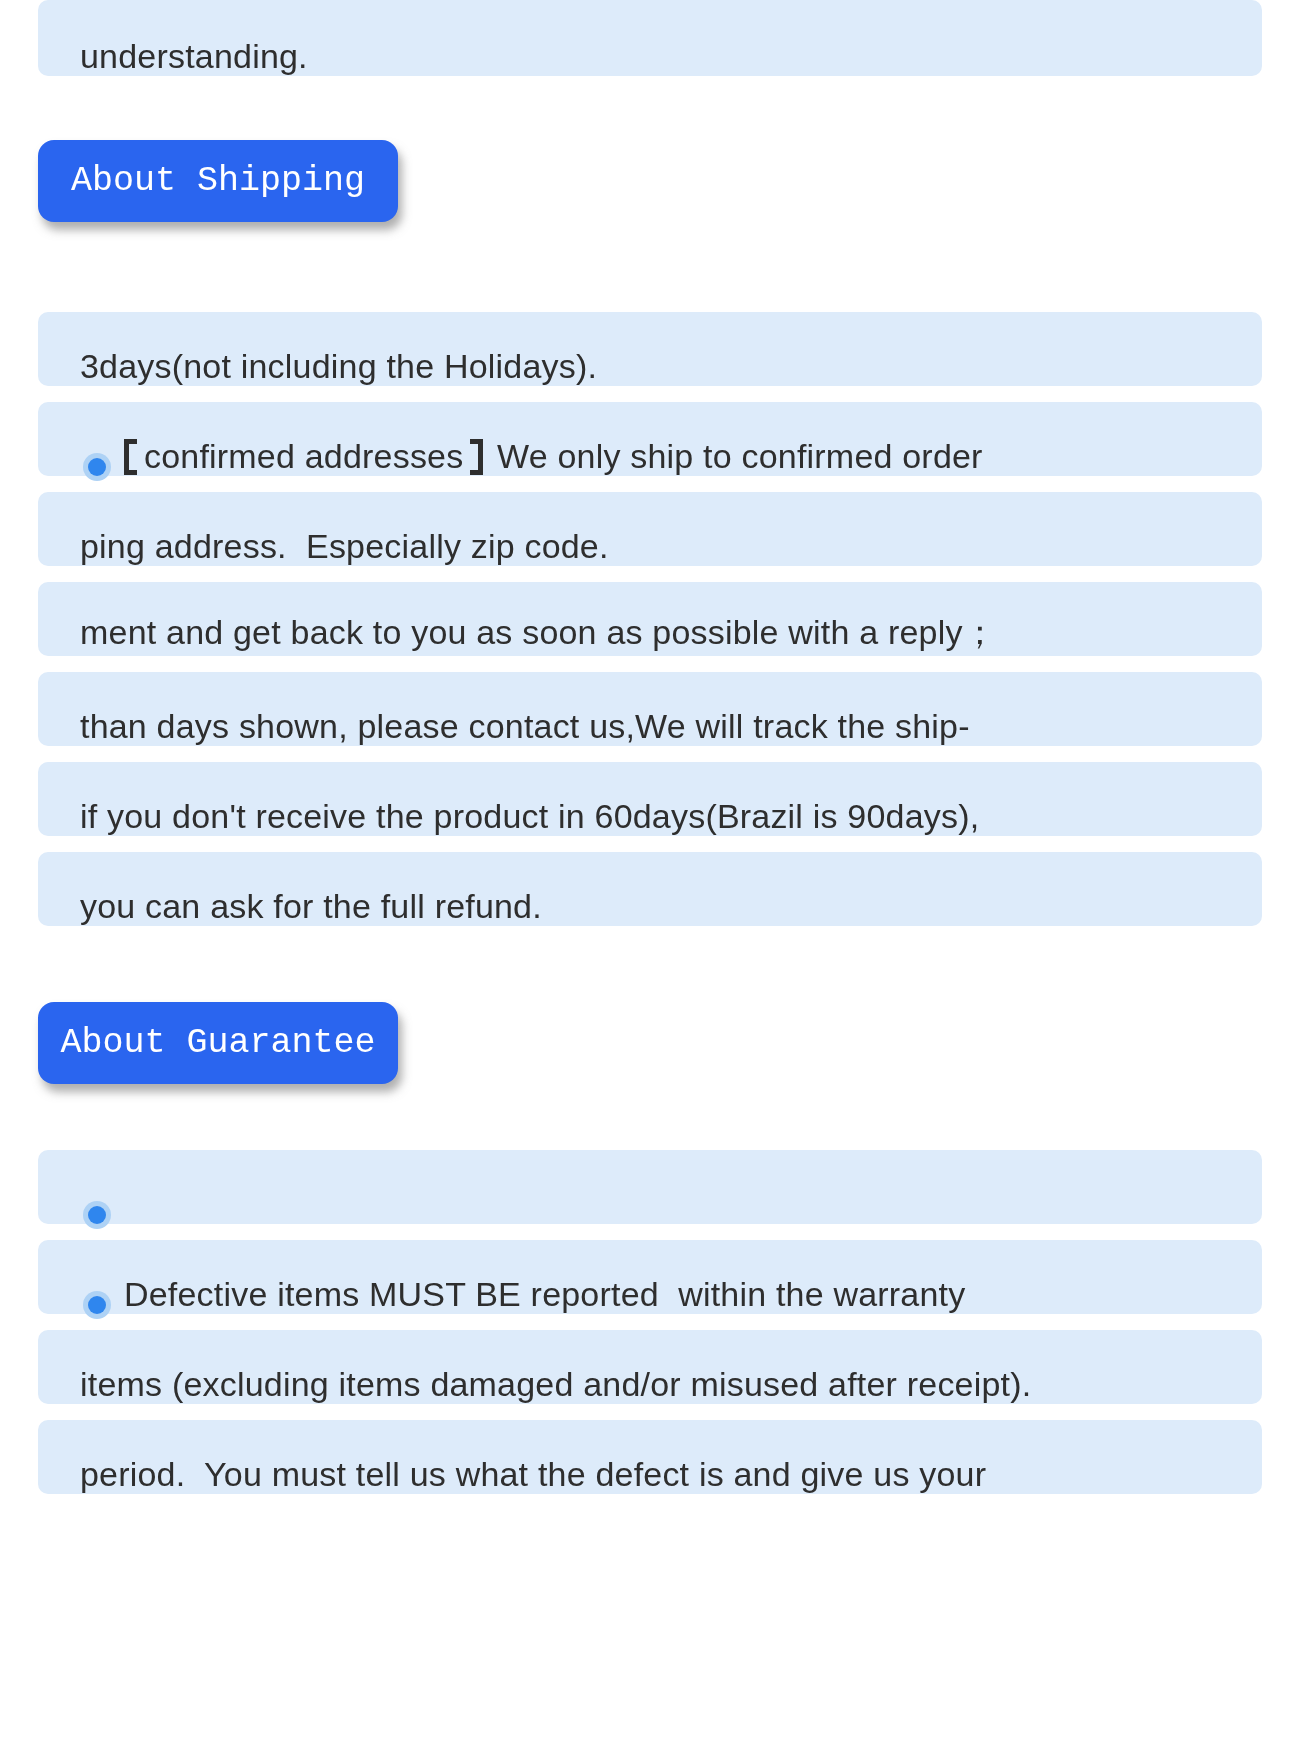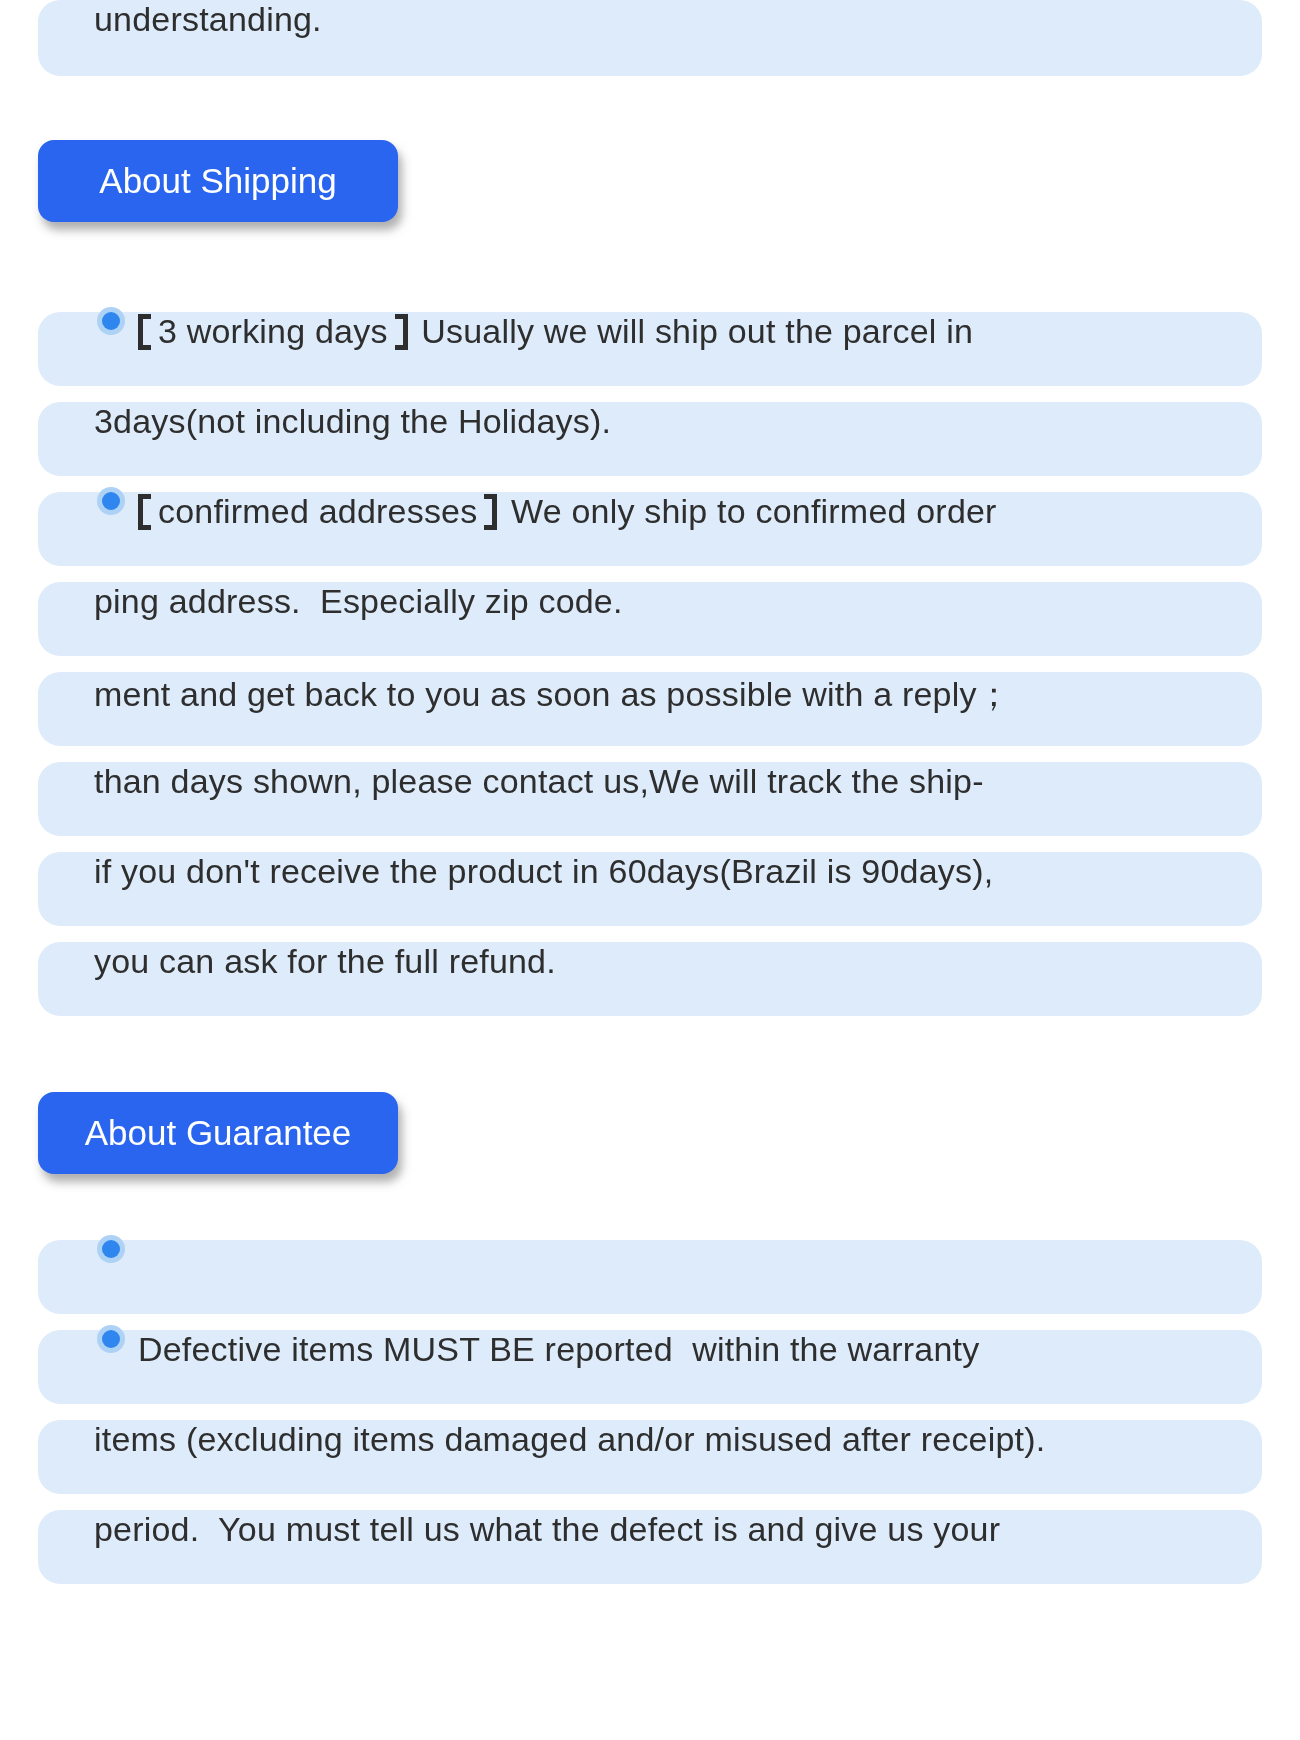--- a/index.html
+++ b/index.html
@@ -22,24 +22,24 @@
   }
   .page{
     width:1300px;height:1740px;
     padding:0 38px;
     overflow:hidden;
   }
   .stripe{
     width:100%;
     height:74px;
     background:var(--stripe-bg);
-    border-radius:22px;
+    border-radius:10px;
     display:flex;
-    align-items:flex-start;
-    padding-left:56px;
+    align-items:flex-end;
+    padding-left:42px;
     margin-bottom:16px;
   }
   .stripe.intro{height:76px;margin-bottom:0;}
   .line-text{
     font-size:34px;
     color:var(--text);
     white-space:pre;
     letter-spacing:0.2px;
   }
   .bullet{
@@ -56,21 +56,21 @@
     align-items:center;
     justify-content:center;
     width:360px;height:82px;
     background:var(--button-bg);
     color:var(--button-text);
     font-size:35px;
     border:none;
     border-radius:16px;
     box-shadow:4px 8px 10px rgba(110,110,110,0.55);
     cursor:pointer;
-    font-family:Liberation Sans, sans-serif;
+    font-family:Liberation Mono, monospace;
   }
   .btn-shipping{margin-top:64px;}
   .btn-guarantee{margin-top:76px;}
   .lines-1{margin-top:90px;}
   .lines-2{margin-top:66px;}
   
   .lbr,.rbr{
     display:inline-block;
     width:13px;height:36px;
     border:5px solid var(--text);
@@ -86,24 +86,20 @@
 
   <div class="stripe intro">
     <span class="line-text">understanding.</span>
   </div>
 
   <button class="section-button btn-shipping">
     <span>About Shipping</span>
   </button>
 
   <div class="lines-1">
-    <div class="stripe">
-      <span class="bullet"></span>
-      <span class="line-text"><span class="lbr"></span>3 working days<span class="rbr"></span> Usually we will ship out the parcel in</span>
-    </div>
     <div class="stripe">
       <span class="line-text">3days(not including the Holidays).</span>
     </div>
     <div class="stripe">
       <span class="bullet"></span>
       <span class="line-text"><span class="lbr"></span>confirmed addresses<span class="rbr"></span> We only ship to confirmed order</span>
     </div>
     <div class="stripe">
       <span class="line-text">ping address.  Especially zip code.</span>
     </div>

